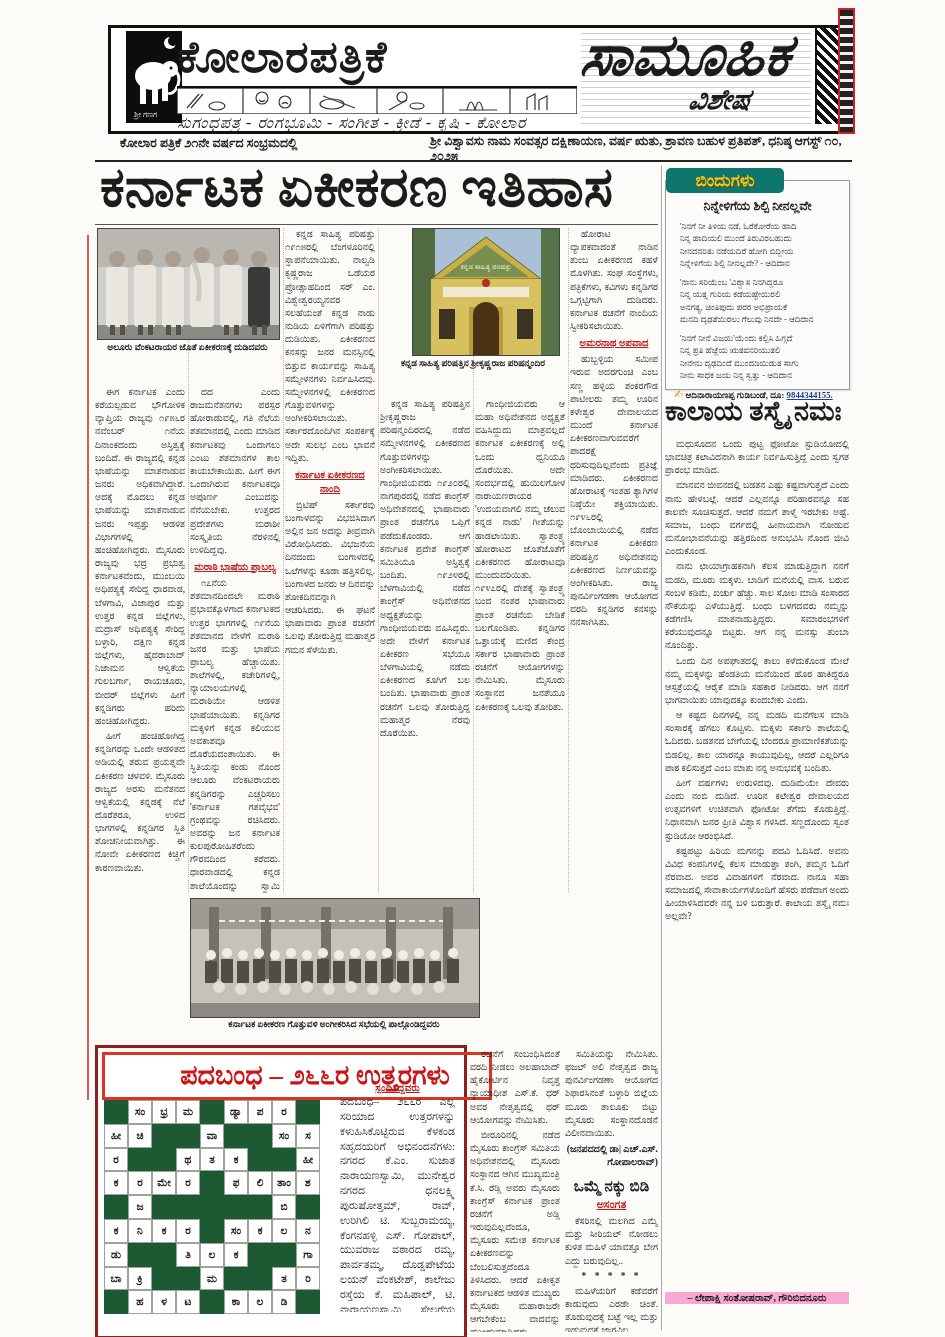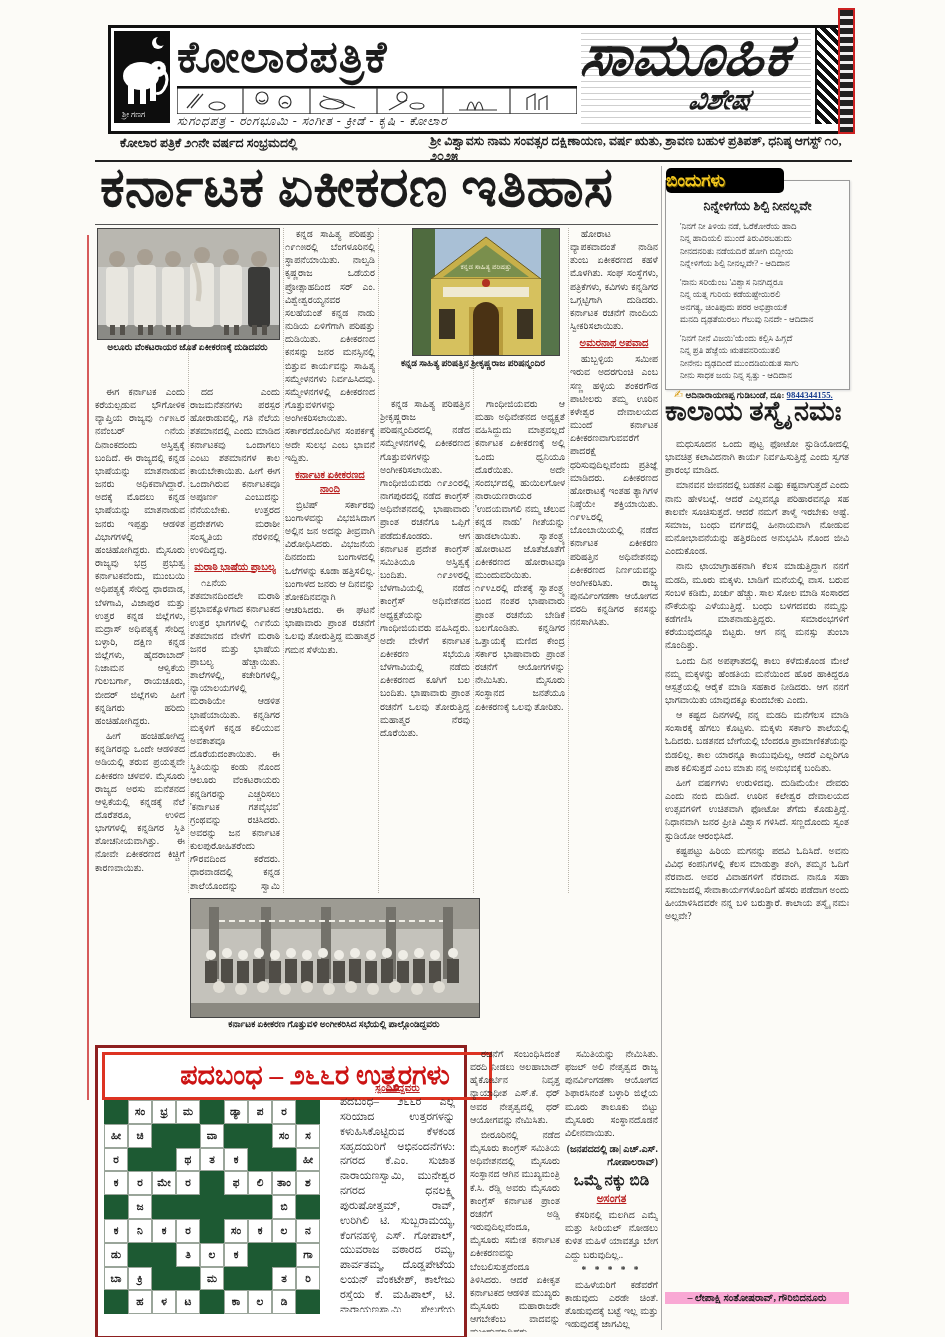--- a/index.html
+++ b/index.html
@@ -1,24 +1,24 @@
 <!DOCTYPE html>
 <html><head>
 <meta charset="utf-8">
 <style>
   html,body{margin:0;padding:0;background:#e8e6e0;}
   #page{position:relative;width:945px;height:1337px;background:#fcfbf7;margin:0 auto;overflow:hidden;
         font-family:"Liberation Serif","DejaVu Sans",serif;color:#1c1c1c;}
   .abs{position:absolute;}
   
   #masthead{left:108px;top:25px;width:737px;height:103px;border:3px solid #111;background:#fff;}
-  #eleph{left:3px;top:3px;width:56px;height:84px;background:#fde047;}
+  #eleph{left:15px;top:3px;width:56px;height:84px;background:#fde047;}
   #mast-title{left:66px;top:2px;width:400px;height:56px;font-weight:bold;font-size:44px;letter-spacing:1px;line-height:56px;white-space:nowrap;}
   #art-strip{left:66px;top:58px;width:400px;height:28px;border-top:2px solid #111;}
-  #mast-tagline{left:66px;top:86px;width:400px;font-size:12px;font-style:italic;letter-spacing:1px;}
+  #mast-tagline{left:66px;top:86px;width:400px;font-size:16px;font-style:italic;letter-spacing:1px;}
   #logotype{left:470px;top:0px;width:230px;height:96px;
      background:repeating-linear-gradient(#fff 0 5px,#cfcfcf 5px 6px);}
   #logo1{left:0;top:-6px;width:230px;font-weight:900;font-size:58px;font-style:italic;transform:skewX(-6deg);white-space:nowrap;}
   #logo2{left:108px;top:56px;font-weight:900;font-size:28px;font-style:italic;transform:skewX(-10deg);}
   #orn-strip{left:704px;top:0px;width:26px;height:96px;background:
      repeating-linear-gradient(45deg,#111 0 4px,#fff 4px 7px);border-left:2px solid #111;}
   #red-strip{left:838px;top:8px;width:13px;height:122px;border:2px solid #c22;background:
      repeating-linear-gradient(#222 0 6px,#eee 6px 9px);}
   #dateline-left{left:120px;top:136px;width:330px;font-weight:bold;font-size:12.5px;}
   #dateline-right{left:430px;top:134px;width:420px;font-weight:bold;font-size:12.5px;}
@@ -31,35 +31,35 @@
   .colrule{top:228px;width:0;height:665px;border-left:1px dotted #b9b4aa;}
   
   .photo{border:1px solid #444;overflow:hidden;}
   .caption{font-size:9px;font-weight:bold;text-align:center;line-height:1.3;}
   
   .bodycol{font-size:9.4px;line-height:1.4;text-align:justify;overflow:hidden;}
   .para{text-indent:11px;margin:0 0 2px 0;}
   .subhead{color:#b81f1f;font-weight:bold;text-align:center;text-decoration:underline;font-size:10px;margin:3px 0;}
   .byline{font-weight:bold;text-align:right;font-size:9.5px;margin-top:3px;}
   
-  #bindu-label{left:666px;top:168px;width:118px;height:25px;background:#000000;color:#f4c81f;
-     font-weight:900;font-size:17px;line-height:25px;border-radius:5px;z-index:5;
+  #bindu-label{left:666px;top:168px;width:118px;height:25px;background:#0f766e;color:#f4c81f;
+     font-weight:900;font-size:17px;text-align:center;line-height:25px;border-radius:5px;z-index:5;
      text-shadow:1px 1px 0 #5a4a00;}
   #poem-box{left:665px;top:180px;width:183px;height:208px;border:1px solid #9a9a9a;background:#fbfbf9;box-shadow:1px 1px 2px #ddd;}
   #poem-title{margin-top:18px;text-align:center;font-weight:bold;font-size:12.5px;}
   .stanza{white-space:pre-line;font-size:8.6px;line-height:1.45;margin:6px 10px 0 14px;color:#333;}
   #poem-footer{margin:7px 8px 0 8px;font-size:8.8px;font-weight:bold;}
   #pen-icon{color:#d79b12;font-size:11px;}
   #phone-link{color:#1a3f8f;text-decoration:underline;}
   
   #kalaya-title{left:665px;top:396px;width:185px;font-weight:900;font-size:27px;white-space:nowrap;}
   #kalaya-body{left:665px;top:438px;width:184px;height:848px;}
   #kalaya-sig{left:665px;top:1292px;width:184px;background:#f9a8d4;font-weight:bold;font-size:10px;text-align:center;}
   
-  #humor-title{font-weight:900;font-size:15px;text-align:center;margin-top:0;}
+  #humor-title{font-weight:900;font-size:15px;text-align:center;margin-top:6px;}
   #humor-sub{color:#b81f1f;font-size:11px;font-weight:bold;text-align:center;text-decoration:underline;margin-bottom:3px;}
   .joke{text-indent:10px;margin:0;}
   .jsep{text-align:center;letter-spacing:3px;font-weight:bold;margin:2px 0;}
   
   #cw-box{left:95px;top:1045px;width:366px;height:288px;border:3px solid #8e1f1f;background:#fff;}
   #cw-header{position:absolute;left:4px;top:4px;width:348px;height:42px;border:3px solid #d32;
      color:#cc1414;font-weight:900;font-size:27px;text-align:center;line-height:40px;white-space:nowrap;overflow:hidden;padding-left:36px;}
   #cw-grid{position:absolute;left:6px;top:52px;width:228px;height:226px;}
   .cw-row{display:flex;}
   .cw-cell{width:24px;height:23.8px;border:1px solid #9aa59a;box-sizing:border-box;

